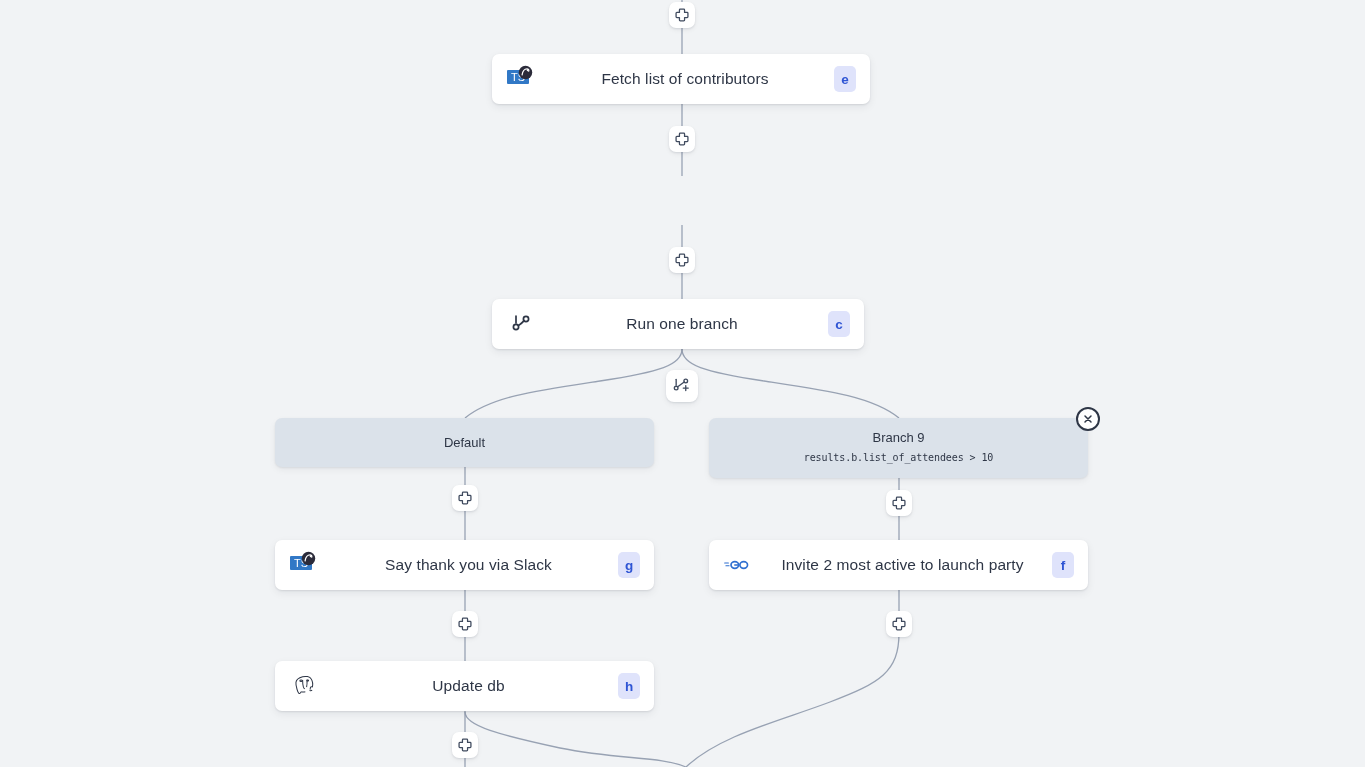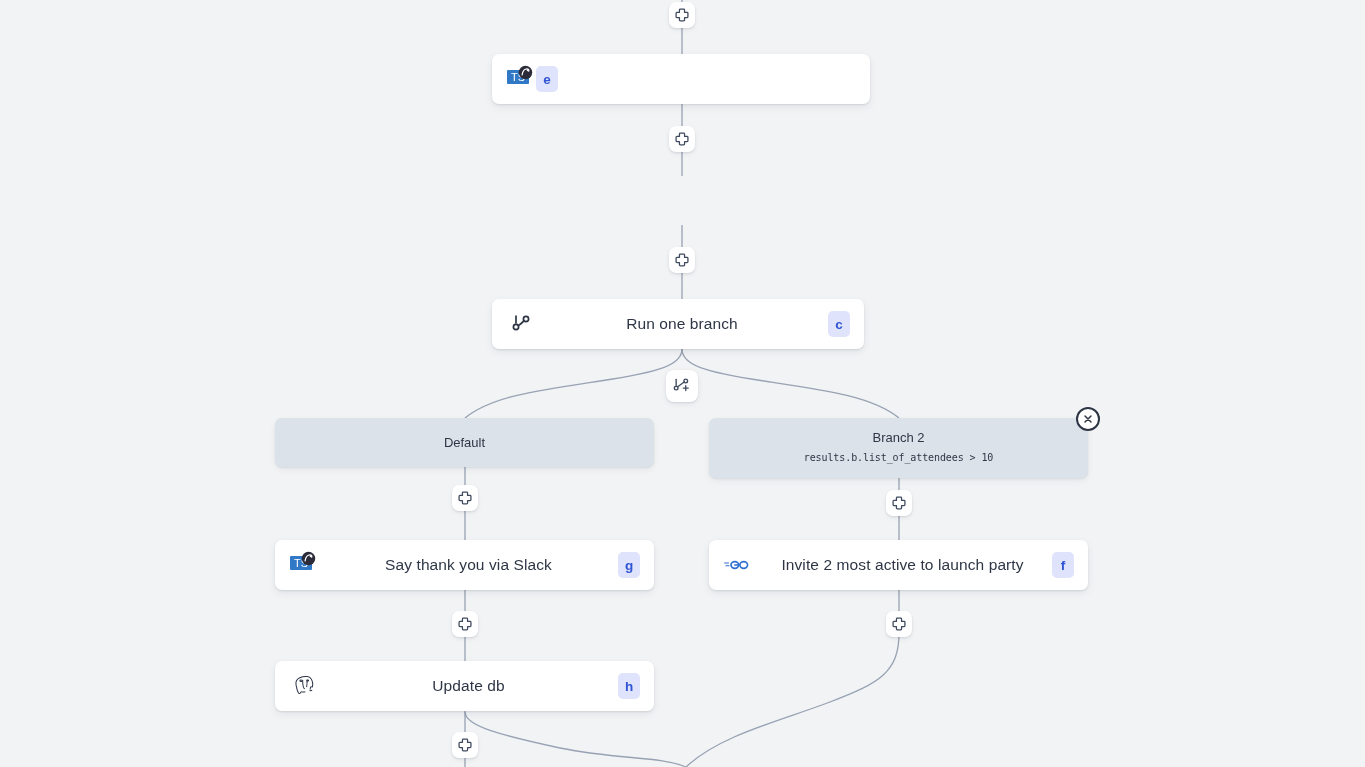--- a/index.html
+++ b/index.html
@@ -180,20 +180,21 @@
     <span class="node-icon">
       <span class="ts-wrap">
         <span class="ts-square">TS</span>
         <svg class="ts-badge" viewBox="0 0 16 16" xmlns="http://www.w3.org/2000/svg">
           <circle cx="8" cy="8" r="7.2" fill="#2b2b3a"></circle>
           <path d="M4.4 10.6 C5 6.6 7.2 4.2 9.6 4.2 C11.2 4.2 12 5.4 11.4 6.6" stroke="#ffffff" stroke-width="1.3" fill="none" stroke-linecap="round"></path>
           <circle cx="10.4" cy="5.6" r="1.1" fill="#ffffff"></circle>
         </svg>
       </span>
     </span>
+    <span class="node-title">Fetch list of contributors</span>
     <span class="node-badge">e</span>
   </div>
 
 
   <div class="node" style="left:492px; top:299px; width:372px;">
     <span class="node-icon">
       <svg width="24" height="24" viewBox="0 0 24 24" xmlns="http://www.w3.org/2000/svg" fill="none" stroke="#2e3646" stroke-width="1.7" stroke-linecap="round">
         <path d="M7 4 L7 11"></path>
         <circle cx="7" cy="15" r="2.6"></circle>
         <circle cx="17" cy="7" r="2.6"></circle>
@@ -202,21 +203,21 @@
     </span>
     <span class="node-title">Run one branch</span>
     <span class="node-badge">c</span>
   </div>
 
   <div class="branch-head" style="left:275px; top:418px; width:379px; height:49px;">
     <span class="bh-title">Default</span>
   </div>
 
   <div class="branch-head" style="left:709px; top:418px; width:379px; height:60px;">
-    <span class="bh-title">Branch 2</span>
+    <span class="bh-title">Branch 9</span>
     <span class="bh-cond">results.b.list_of_attendees &gt; 10</span>
   </div>
 
   <div class="close-btn" style="left:1076px; top:407px;">
     <svg width="12" height="12" viewBox="0 0 12 12" xmlns="http://www.w3.org/2000/svg" stroke="#2e3646" stroke-width="1.5" stroke-linecap="round">
       <path d="M3 3 L9 9 M9 3 L3 9"></path>
     </svg>
   </div>
 
   <div class="node" style="left:275px; top:540px; width:379px;">

